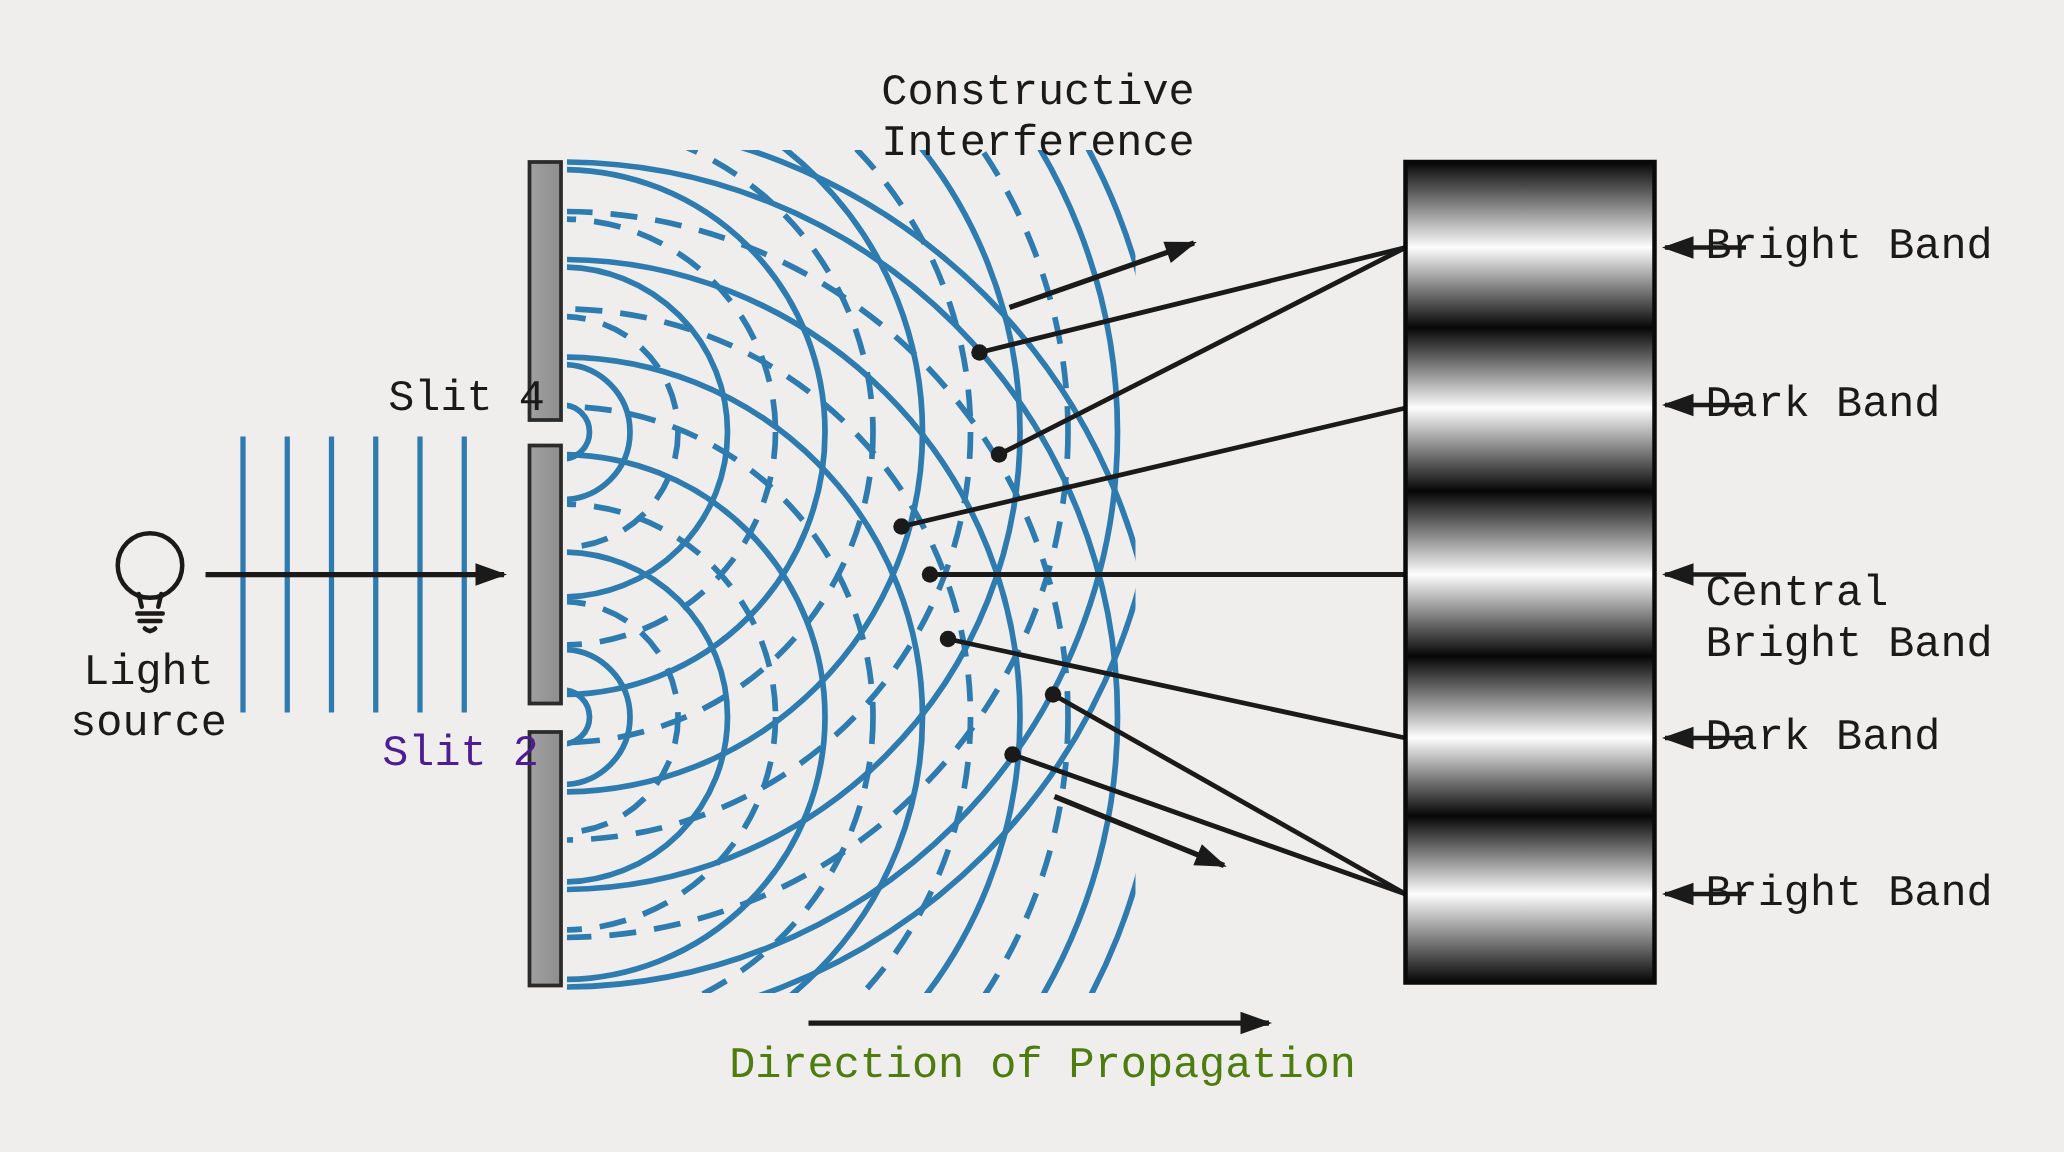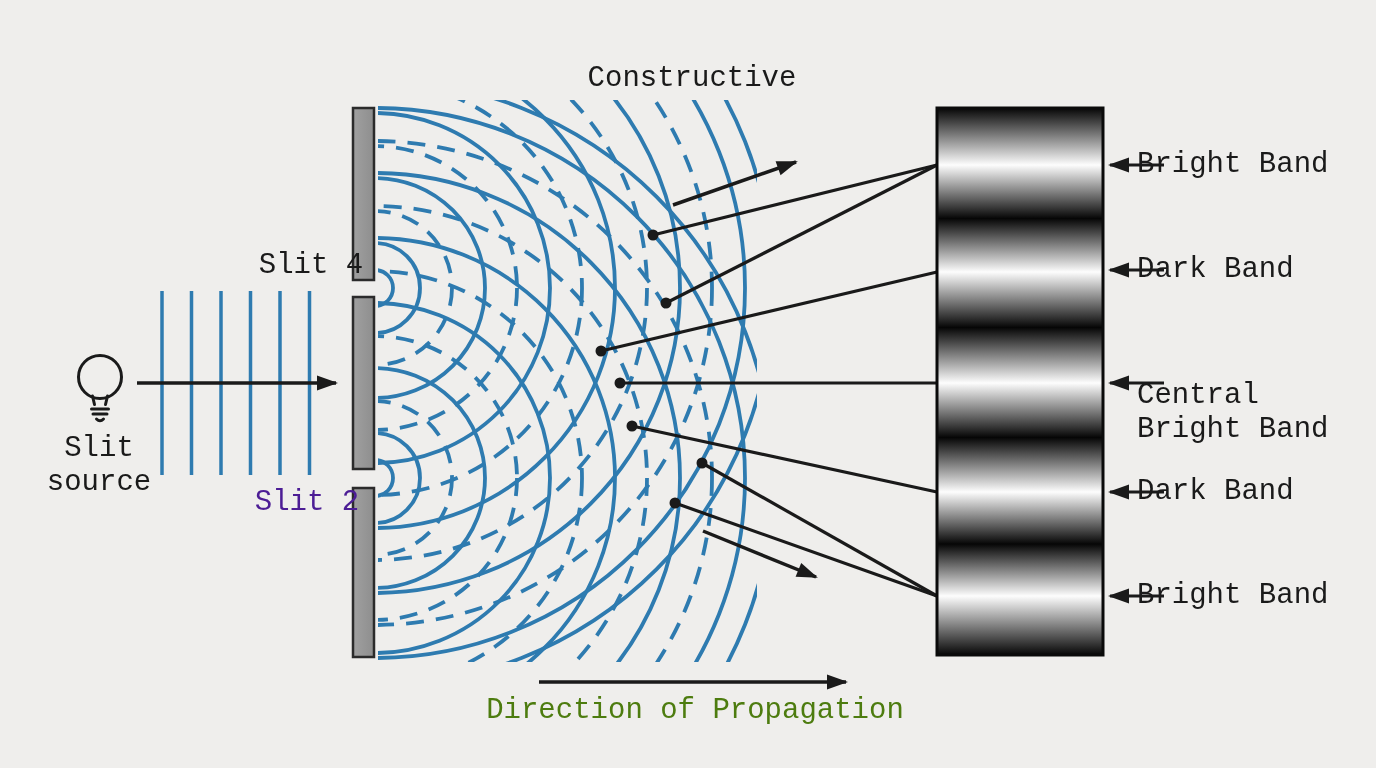--- a/index.html
+++ b/index.html
@@ -131,24 +131,25 @@
       <circle cx="100" cy="377" r="21.5"></circle>
       <path d="M92.5 396 L94.5 404.5 M107.5 396 L105.5 404.5"></path>
       <path d="M91.5 409 L108.5 409"></path>
       <path d="M93 414 L107 414"></path>
       <path d="M96.5 419 Q100 422.5 103.5 419"></path>
     </g>
   </svg>
 
   <div class="lbl ctr" style="left: 692px; top: 79px; color: rgb(26, 26, 26);">
     <span>Constructive</span>
+    <span>Interference</span>
   </div>
 
   <div class="lbl ctr" style="left: 99px; top: 466px; color: rgb(26, 26, 26);">
-    <span>Slit</span>
+    <span>Light</span>
     <span>source</span>
   </div>
 
   <div class="lbl ctr" style="left: 311px; top: 266px; color: rgb(26, 26, 26);">Slit 4</div>
   <div class="lbl ctr" style="left: 307px; top: 503px; color: #4c1d95;">Slit 2</div>
 
   <div class="lbl ctr" style="left: 695px; top: 711px; color: #4d7c0f;">Direction of Propagation</div>
 
   <div class="lbl screen-label" style="color: rgb(26, 26, 26); top: 165px;">
     <span class="maybe-line">Bright Band</span>

